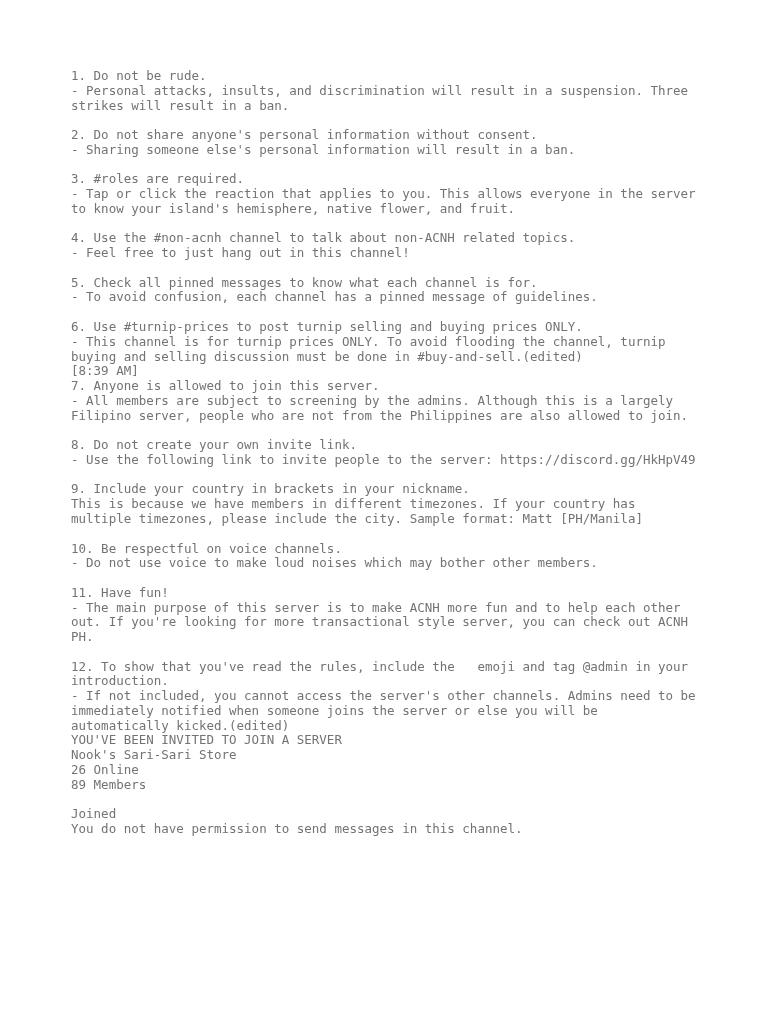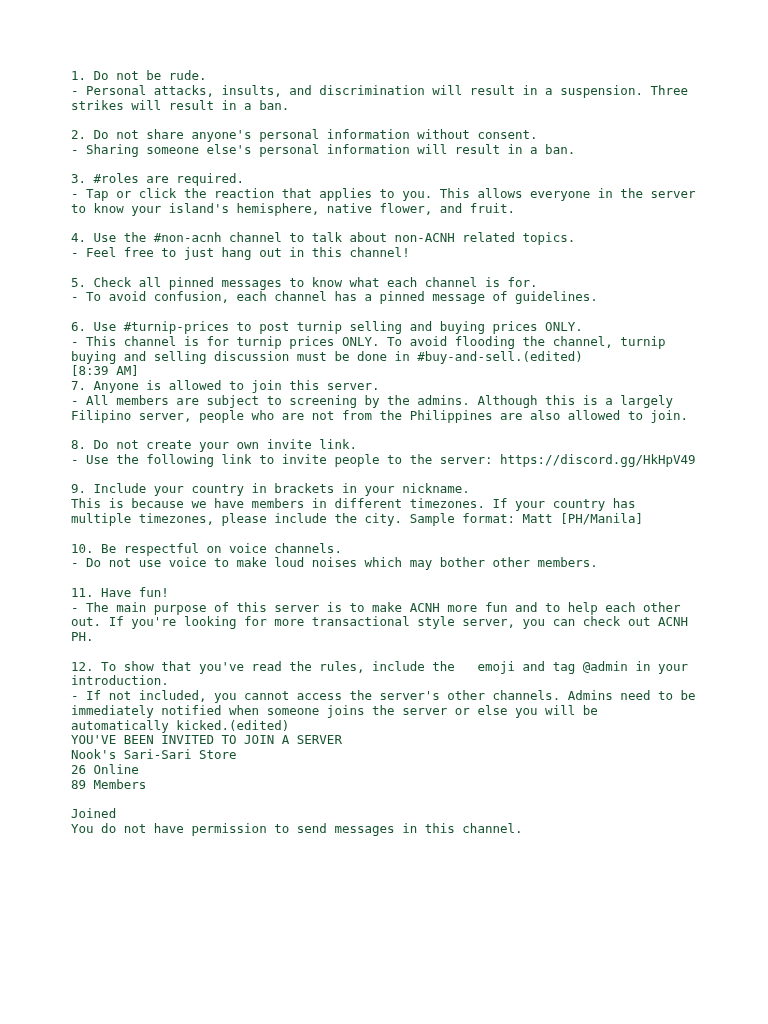--- a/index.html
+++ b/index.html
@@ -21,21 +21,21 @@
     background: #ffffff;
   }
   .document-text {
     position: absolute;
     left: 71px;
     top: 69px;
     width: 660px;
     font-family: "DejaVu Sans Mono", "Liberation Mono", monospace;
     font-size: 12.5px;
     line-height: 14.77px;
-    color: #14532d;
+    color: #737373;
     white-space: pre;
     letter-spacing: 0;
   }
   .line {
     min-height: 14.77px;
     white-space: pre;
   }
   .blank {
     min-height: 14.77px;
   }

